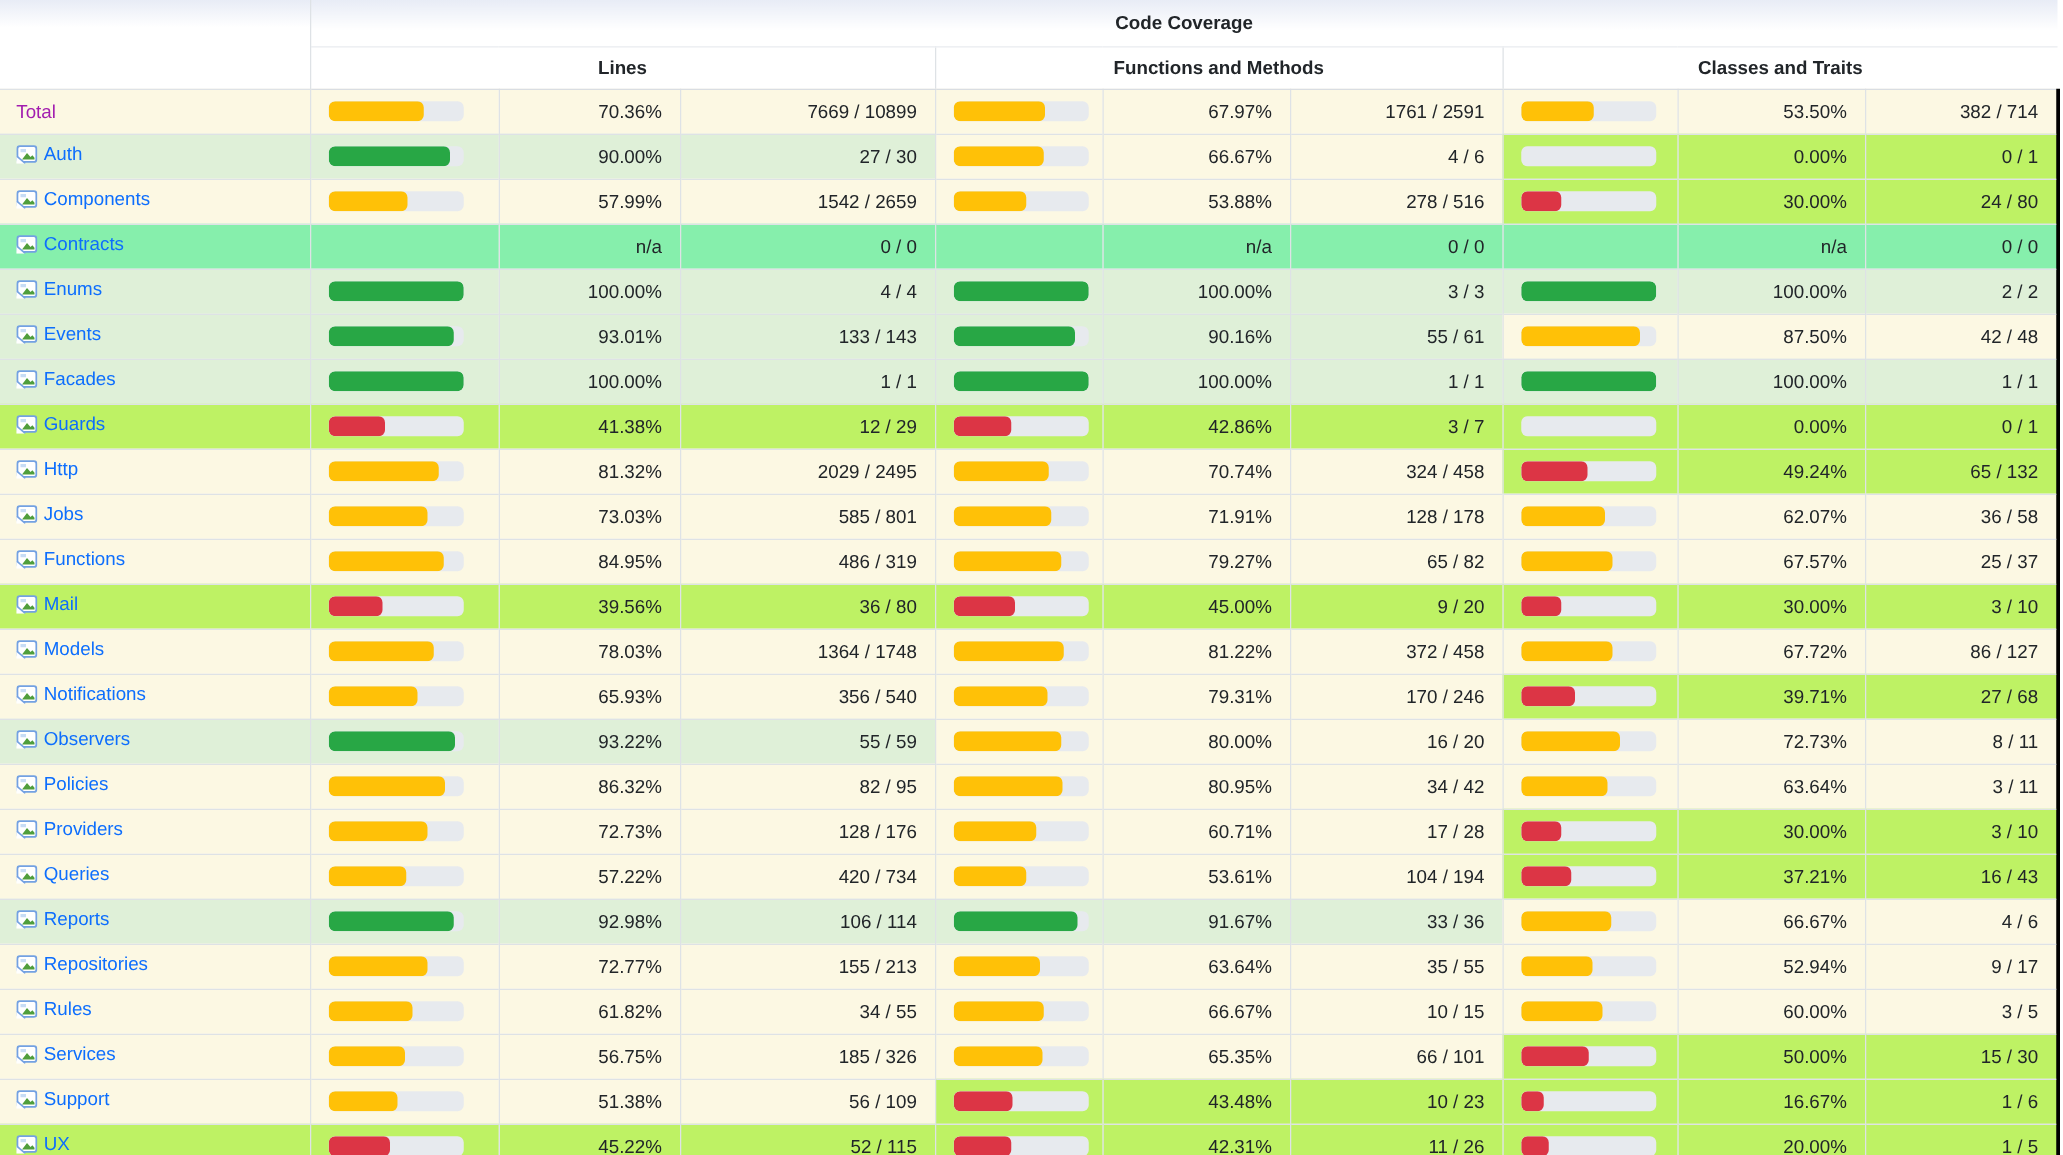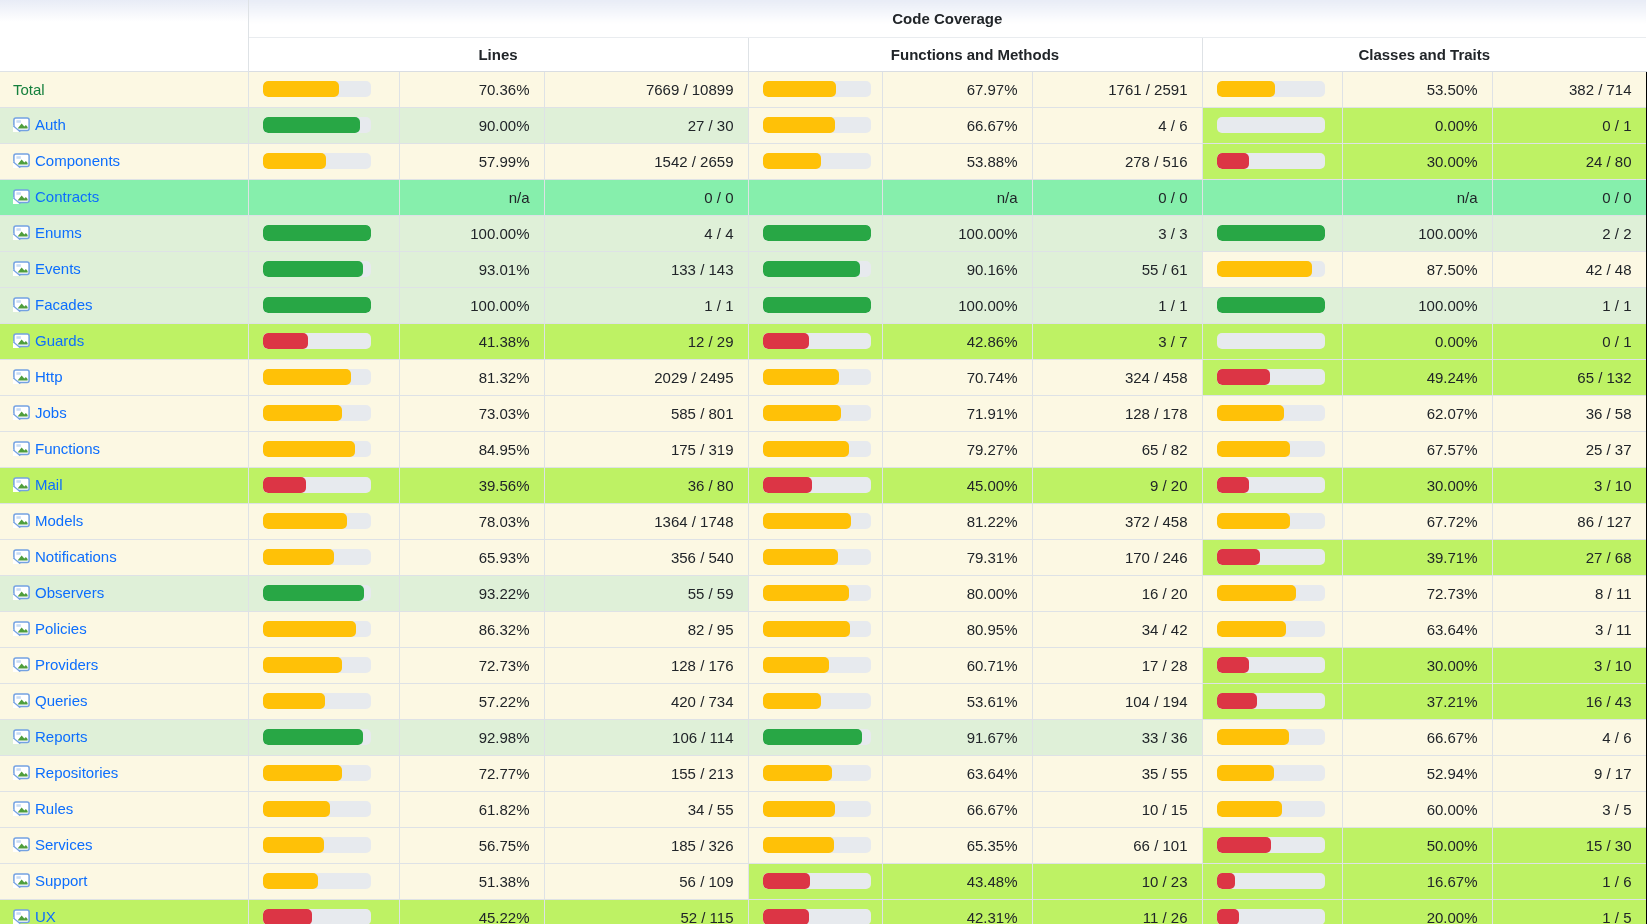--- a/index.html
+++ b/index.html
@@ -36,33 +36,33 @@
     border-bottom:1px solid #d9dde2;
     border-left:1px solid #dee2e6;
     font-size:15px;
   }
   tbody td{
     height:36px;
     border-top:1px solid #dee2e6;
     border-left:1px solid #dee2e6;
   }
   tbody tr td:first-child{border-left:none;}
-  tbody td:last-child{border-right:1px solid #000000;}
+  tbody td:last-child{border-right:3px solid #000000;}
   td.c-success{background:#dff0d8;}
   td.c-warning{background:#fcf8e3;}
   td.c-danger{background:#bef264;}
   td.c-none{background:#86efac;}
   td.cell-name{padding-left:13px;text-align:left;}
   td.cell-bar{padding-left:14px;}
   td.cell-pct,td.cell-num{text-align:right;padding-right:14px;}
   .item-link{
     color:#0d6efd;text-decoration:none;
     display:inline-flex;align-items:center;gap:5px;cursor:pointer;
   }
-  .total-label{color:#15803d;}
+  .total-label{color:#a21caf;}
   .icon{display:inline-flex;width:17px;height:15px;flex:none;}
   .track{
     width:108px;height:16px;border-radius:5px;background:#e7eaee;
     overflow:hidden;position:relative;
   }
   .fill{height:16px;border-radius:5px;}
   .fill-success{background:#28a745;}
   .fill-warning{background:#ffc107;}
   .fill-danger{background:#dc3545;}
 </style>
@@ -467,21 +467,21 @@
             </span>
             <span class="link-text">Functions</span>
           </a>
     </td>
     <td class="cell-bar c-warning">
           <div class="track">
             <div class="fill fill-warning" style="width: 92px;"></div>
           </div>
         </td>
     <td class="cell-pct c-warning">84.95%</td>
-    <td class="cell-num c-warning">175 / 319</td>
+    <td class="cell-num c-warning">486 / 319</td>
     <td class="cell-bar c-warning">
           <div class="track">
             <div class="fill fill-warning" style="width: 86px;"></div>
           </div>
         </td>
     <td class="cell-pct c-warning">79.27%</td>
     <td class="cell-num c-warning">65 / 82</td>
     <td class="cell-bar c-warning">
           <div class="track">
             <div class="fill fill-warning" style="width: 73px;"></div>

